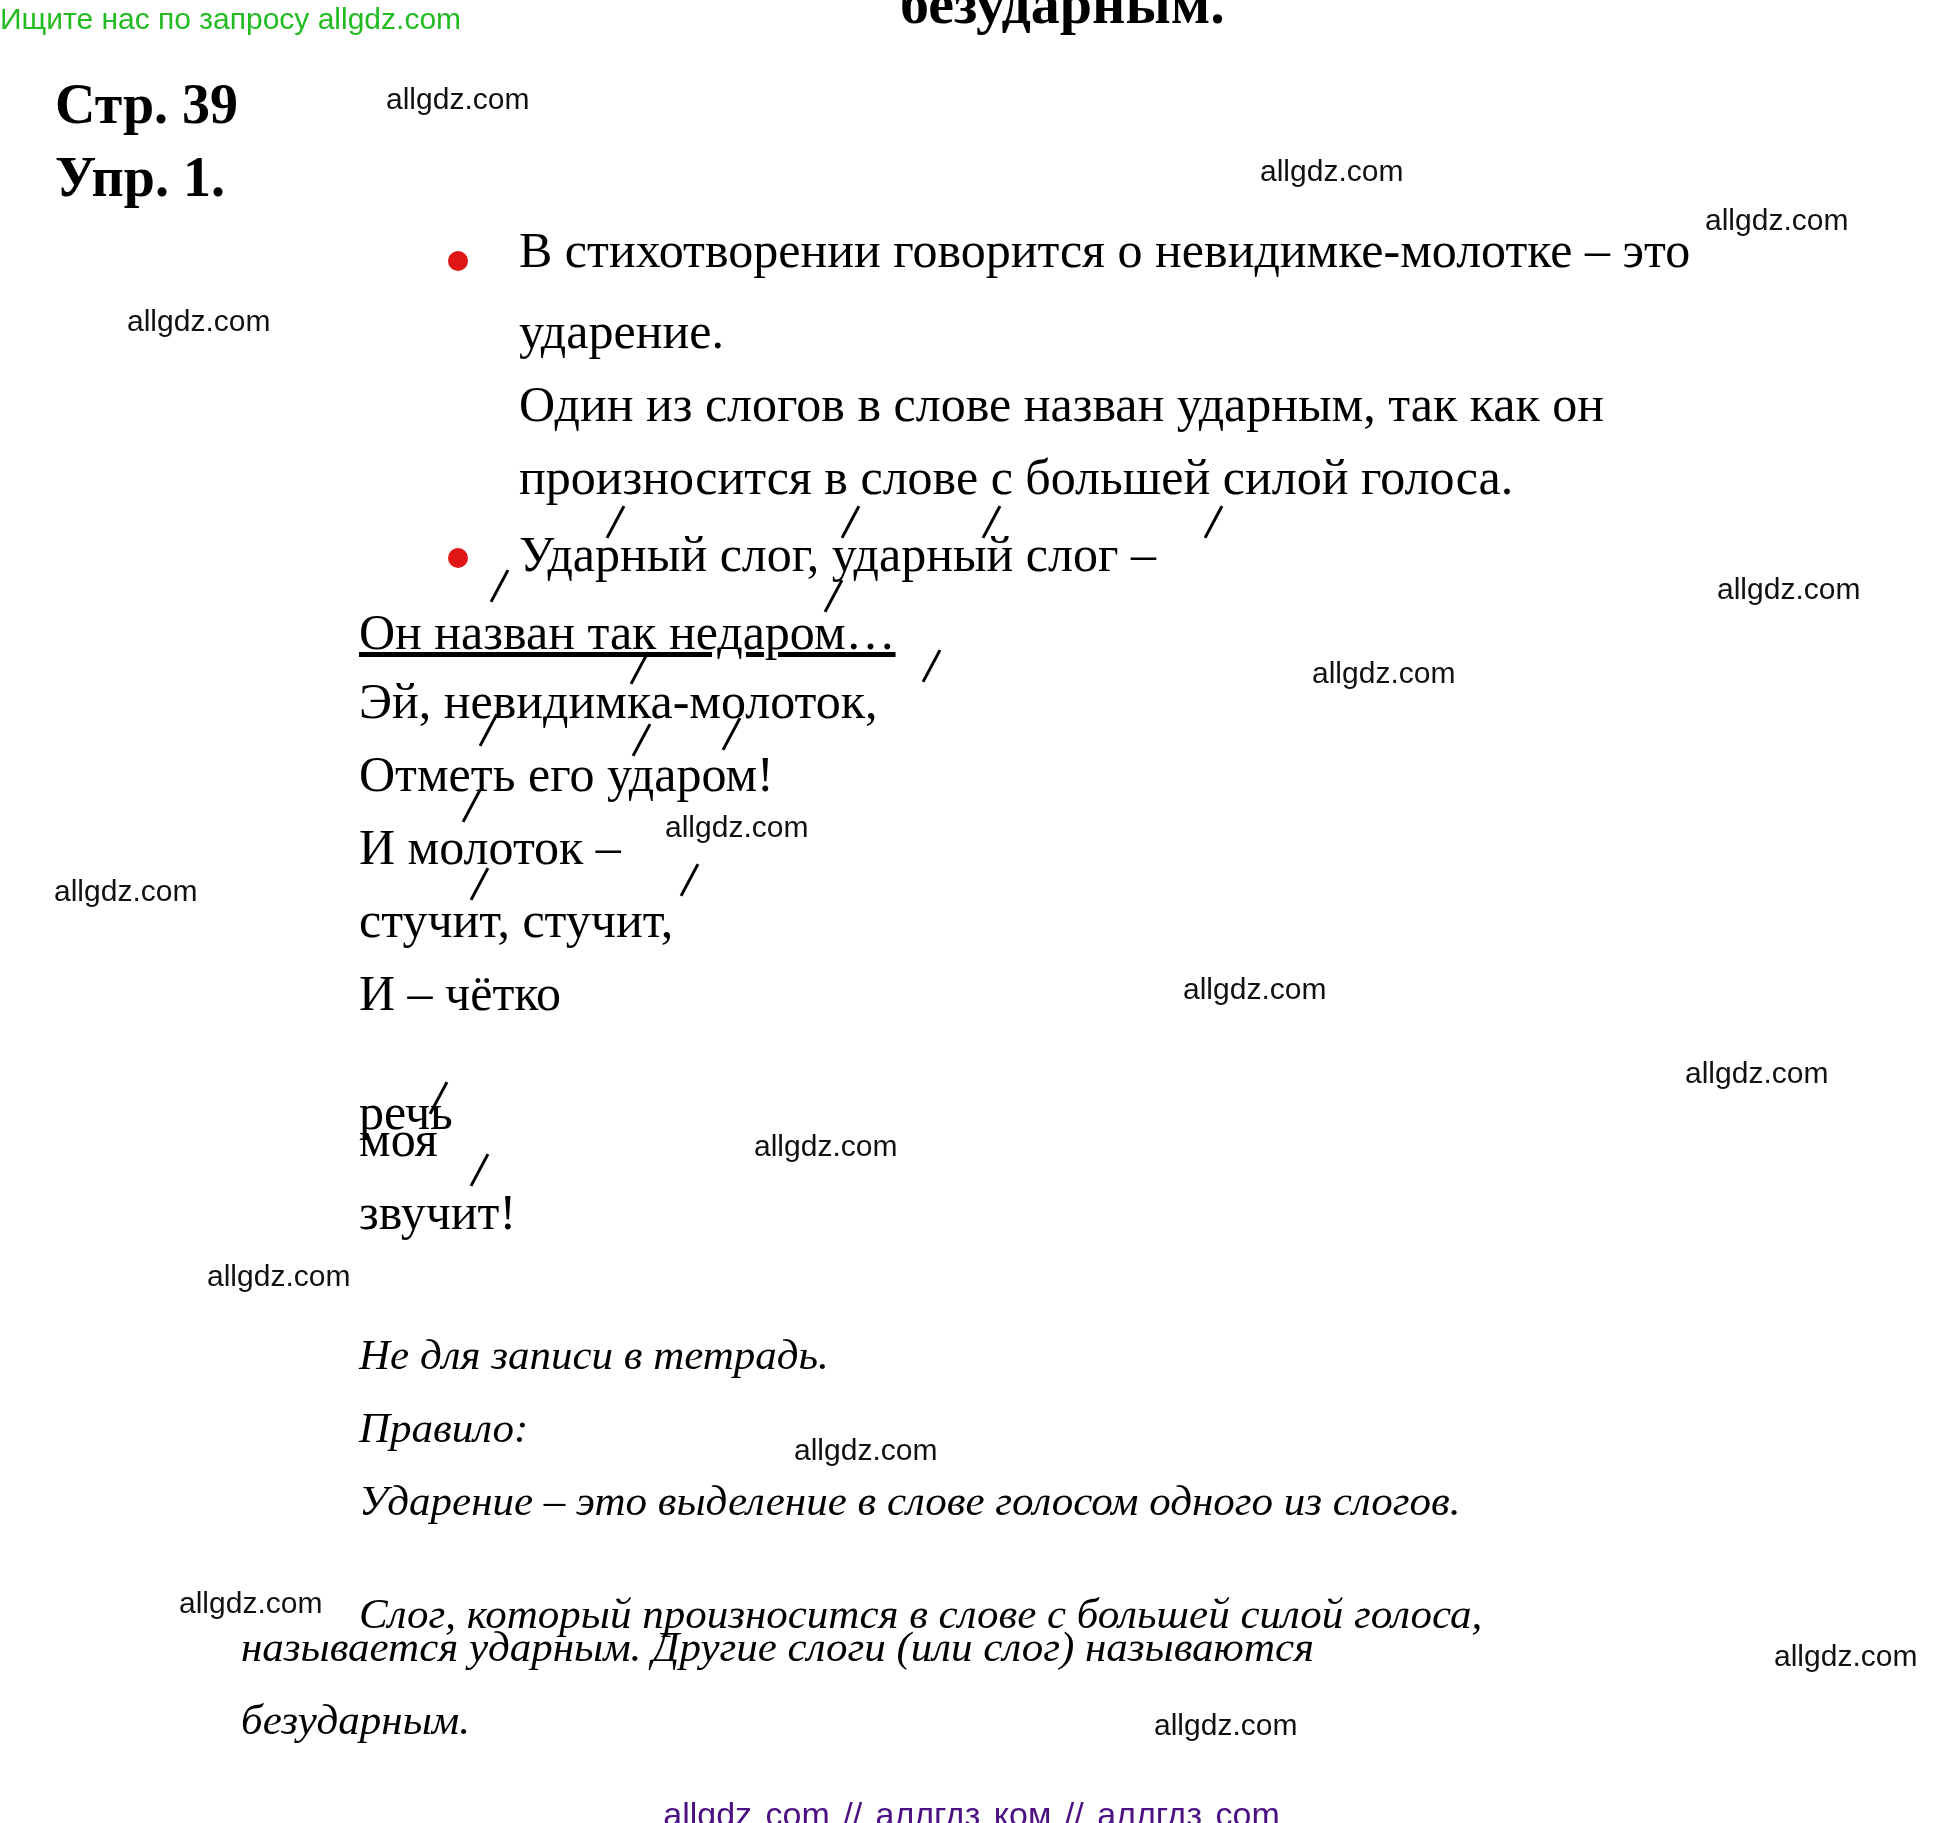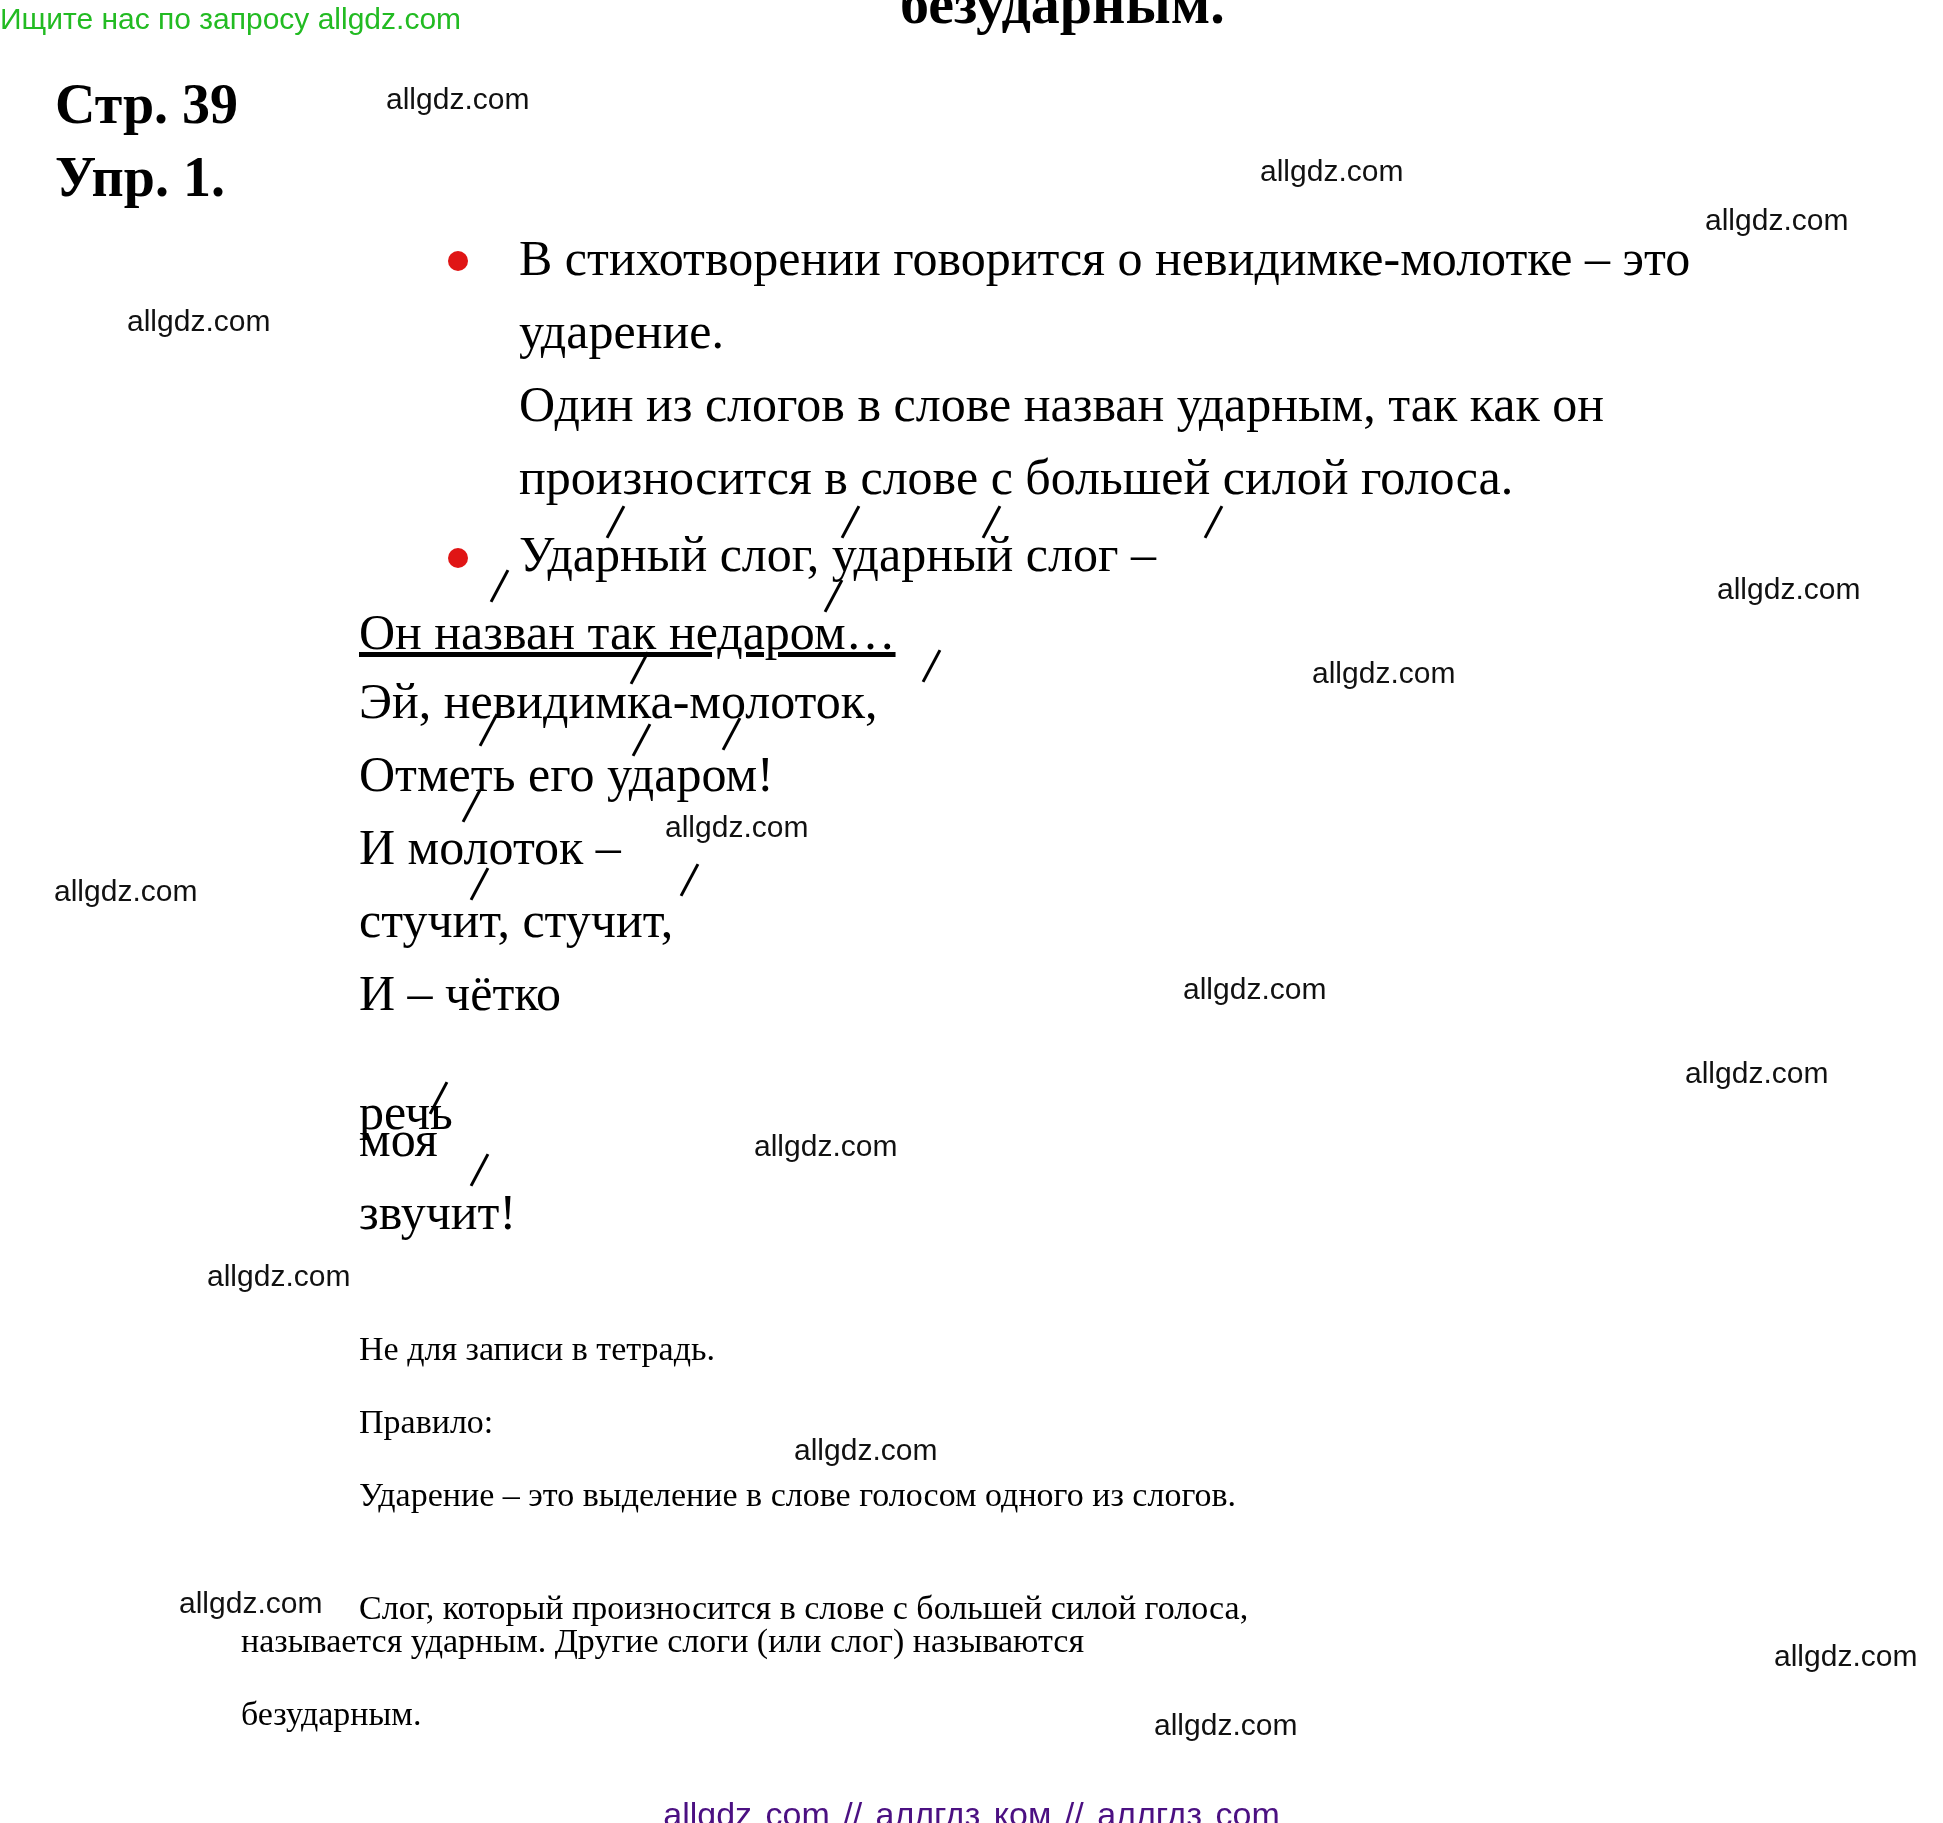--- a/index.html
+++ b/index.html
@@ -2,37 +2,37 @@
 <html><head>
 <meta charset="utf-8">
 <style>
   html, body { margin:0; padding:0; }
   body { width:1943px; height:1823px; position:relative; background:#ffffff; overflow:hidden; font-family:"Liberation Serif", serif; color:#000; }
   .abs { position:absolute; white-space:nowrap; }
   .banner { font-family:"Liberation Sans", sans-serif; font-size:30px; color:#22bb22; left:0; width:1943px; text-align:left; top:2px; }
   .cutoff { font-family:"Liberation Serif", serif; font-weight:bold; font-size:58px; top:-30px; left:900px; }
   .heading { font-weight:bold; font-size:56px; }
   .body { font-size:50px; line-height:73px; }
-  .italic { font-size:34px; }
+  .italic { font-style:italic; font-size:43px; }
   .wm { font-family:"Liberation Sans", sans-serif; font-size:30px; color:#111; }
   .bullet { width:20px; height:20px; border-radius:50%; background:#e01515; }
   .footer { font-family:"Liberation Sans", sans-serif; font-size:34px; color:#4b1082; left:0; width:1943px; text-align:center; top:1795px; word-spacing:4px; }
   .stress { position:absolute; width:3px; height:36px; background:#000; transform:rotate(28deg); transform-origin:center; }
 </style>
 </head>
 <body>
 
 <div class="abs banner">Ищите нас по запросу allgdz.com</div>
 <div class="abs cutoff">безударным.</div>
 
 <div class="abs heading" style="left:55px; top:72px;">Стр. 39</div>
 <div class="abs heading" style="left:55px; top:145px;">Упр. 1.</div>
 
 <div class="abs bullet" style="left:448px; top:251px;"></div>
-<div class="abs body" style="left:519px; top:222px;text-align:center;">В стихотворении говорится о невидимке-молотке – это</div>
+<div class="abs body" style="left:519px; top:214px;text-align:center;">В стихотворении говорится о невидимке-молотке – это</div>
 <div class="abs body" style="left:519px; top:295px;">ударение.</div>
 <div class="abs body" style="left:519px; top:368px;">Один из слогов в слове назван ударным, так как он</div>
 <div class="abs body" style="left:519px; top:441px;">произносится в слове с большей силой голоса.</div>
 
 <div class="abs bullet" style="left:448px; top:548px;"></div>
 <div class="abs body" style="left:519px; top:518px;">Ударный слог, ударный слог –</div>
 
 <div class="abs body" style="left:359px; top:596px;text-decoration:underline;">Он назван так недаром…</div>
 <div class="abs body" style="left:359px; top:665px;">Эй, невидимка-молоток,</div>
 <div class="abs body" style="left:359px; top:738px;">Отметь его ударом!</div>

